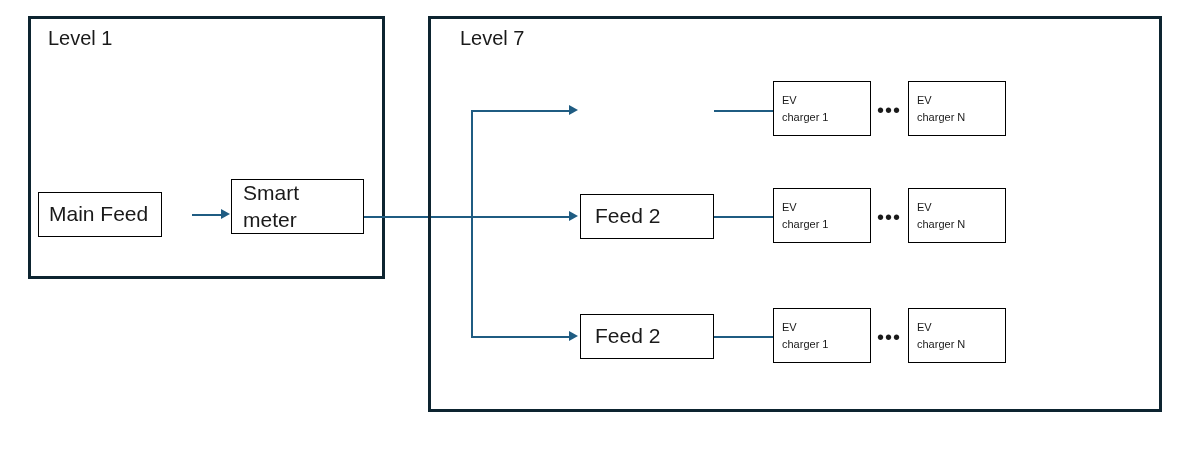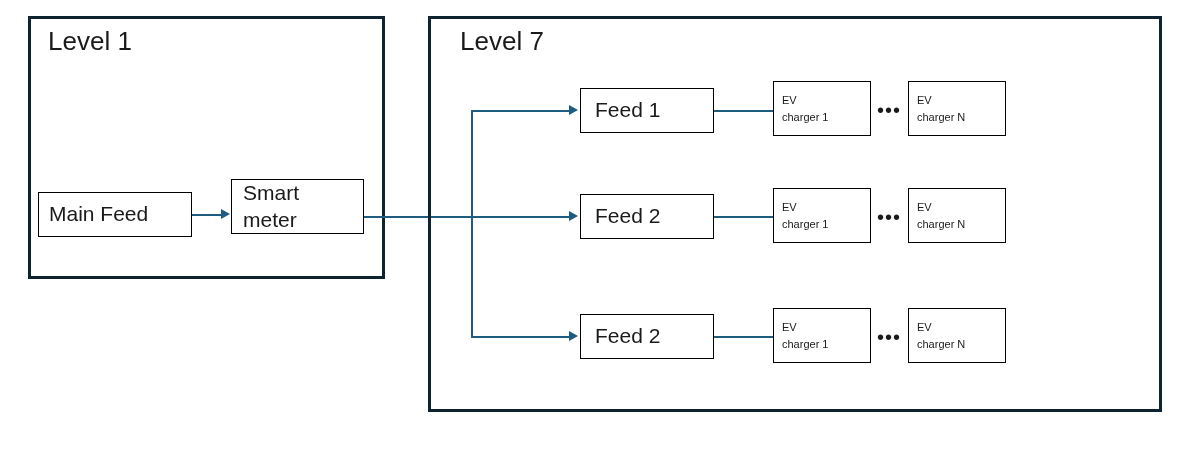--- a/index.html
+++ b/index.html
@@ -22,21 +22,21 @@
 
   
   .group-box {
     position: absolute;
     box-sizing: border-box;
     border: 3px solid #0d2430;
     background: transparent;
   }
   .group-label {
     position: absolute;
-    font-size: 26px;
+    font-size: 20px;
     line-height: 1;
     color: #1a1a1a;
     white-space: nowrap;
   }
 
   
   .node {
     position: absolute;
     box-sizing: border-box;
     border: 1.6px solid #000000;
@@ -105,21 +105,21 @@
   }
 </style>
 </head>
 <body>
 
 <div id="canvas">
 
   <div class="group-box" style="left:28px; top:16px; width:357px; height:263px;"></div>
   <div class="group-label" style="left:48px; top:28px;">Level 1</div>
 
-  <div class="node node-lg" style="left:38px; top:192px; width:154px; height:45px;">
+  <div class="node node-lg" style="left:38px; top:192px; width:124px; height:45px;">
     <span class="node-label">Main Feed</span>
   </div>
 
   <div class="conn-h" style="left:192px; top:214px; width:31px;"></div>
   <div class="arrow-head" style="left:221px; top:209px;"></div>
 
   <div class="node node-lg node-smart" style="left:231px; top:179px; width:133px; height:55px;">
     <span class="node-label">Smart
 meter</span>
   </div>
@@ -133,23 +133,20 @@
 
   <div class="conn-h" style="left:471px; top:216px; width:100px;"></div>
   <div class="arrow-head" style="left:569px; top:211px;"></div>
 
   <div class="conn-h" style="left:471px; top:336px; width:100px;"></div>
   <div class="arrow-head" style="left:569px; top:331px;"></div>
 
   <div class="group-box" style="left:428px; top:16px; width:734px; height:396px;"></div>
   <div class="group-label" style="left:460px; top:28px;">Level 7</div>
 
-  <div class="node node-lg node-feed" style="left:580px; top:88px; width:134px; height:45px;">
-    <span class="node-label">Feed 1</span>
-  </div>
   <div class="conn-h" style="left:714px; top:110px; width:59px;"></div>
   <div class="node node-sm" style="left:773px; top:81px; width:98px; height:55px;">
     <span class="node-label">EV
 charger 1</span>
   </div>
   <div class="ellipsis" style="left:877px; top:100px;">•••</div>
   <div class="node node-sm" style="left:908px; top:81px; width:98px; height:55px;">
     <span class="node-label">EV
 charger N</span>
   </div>

